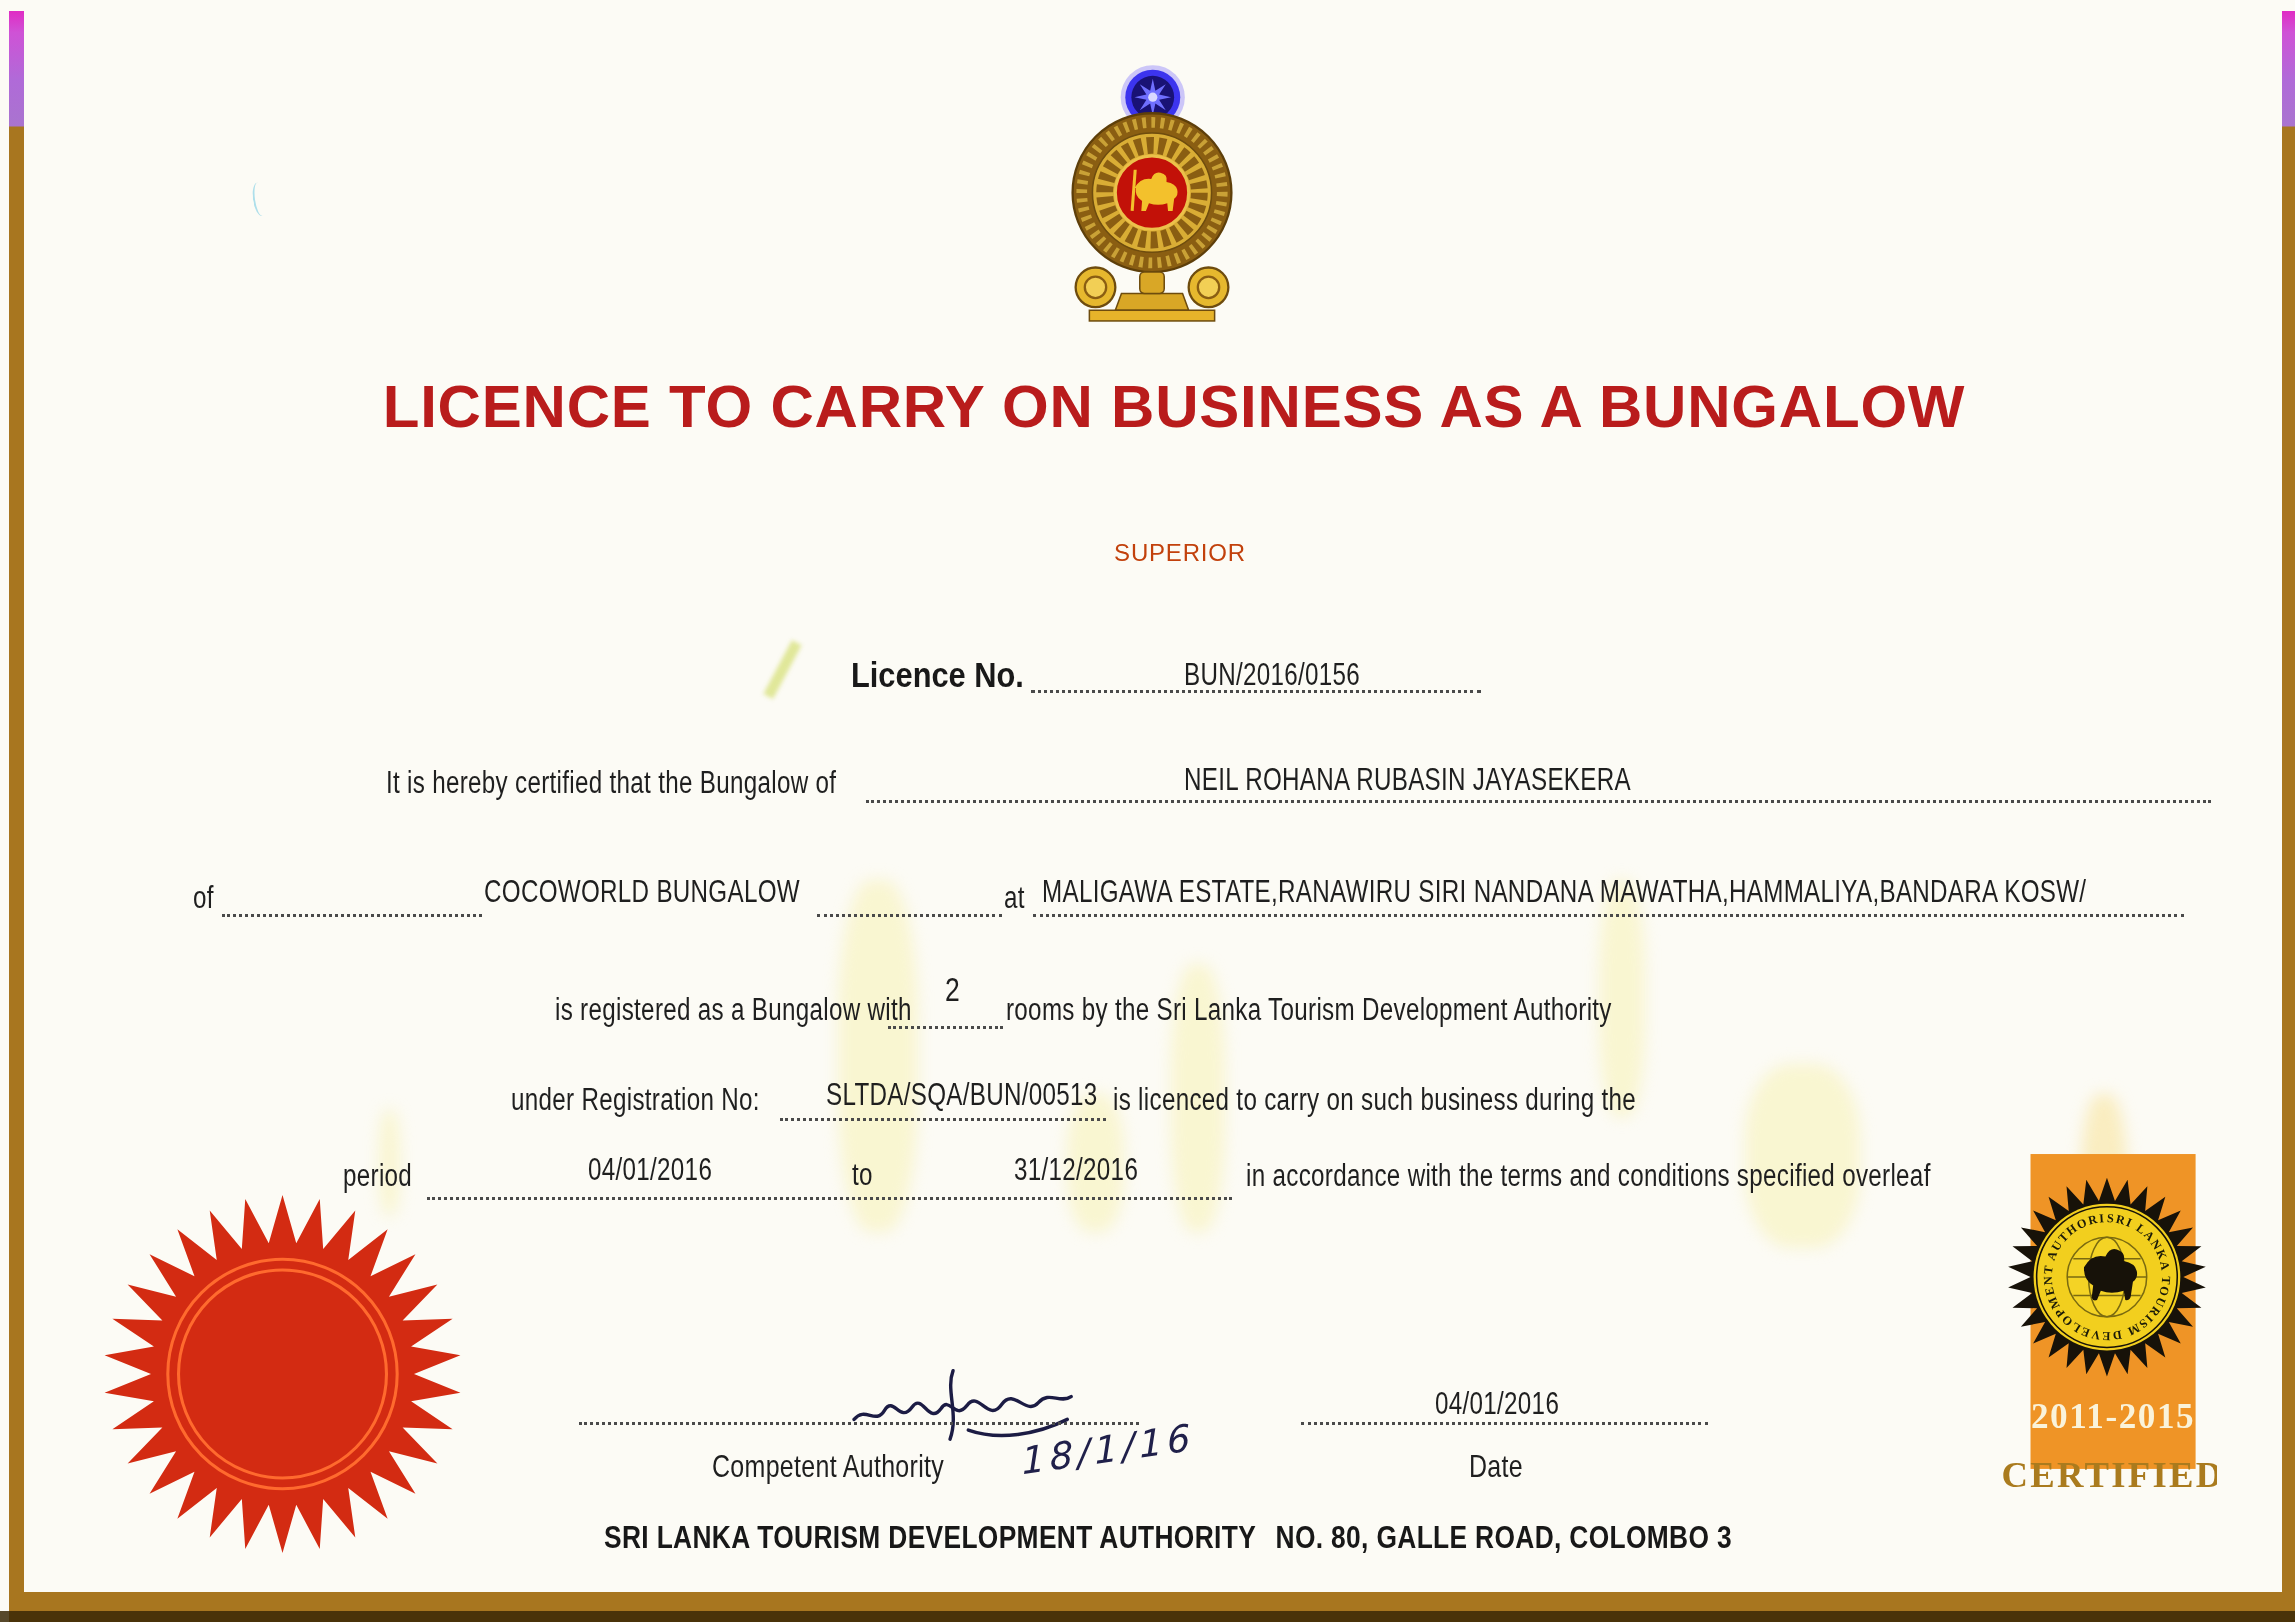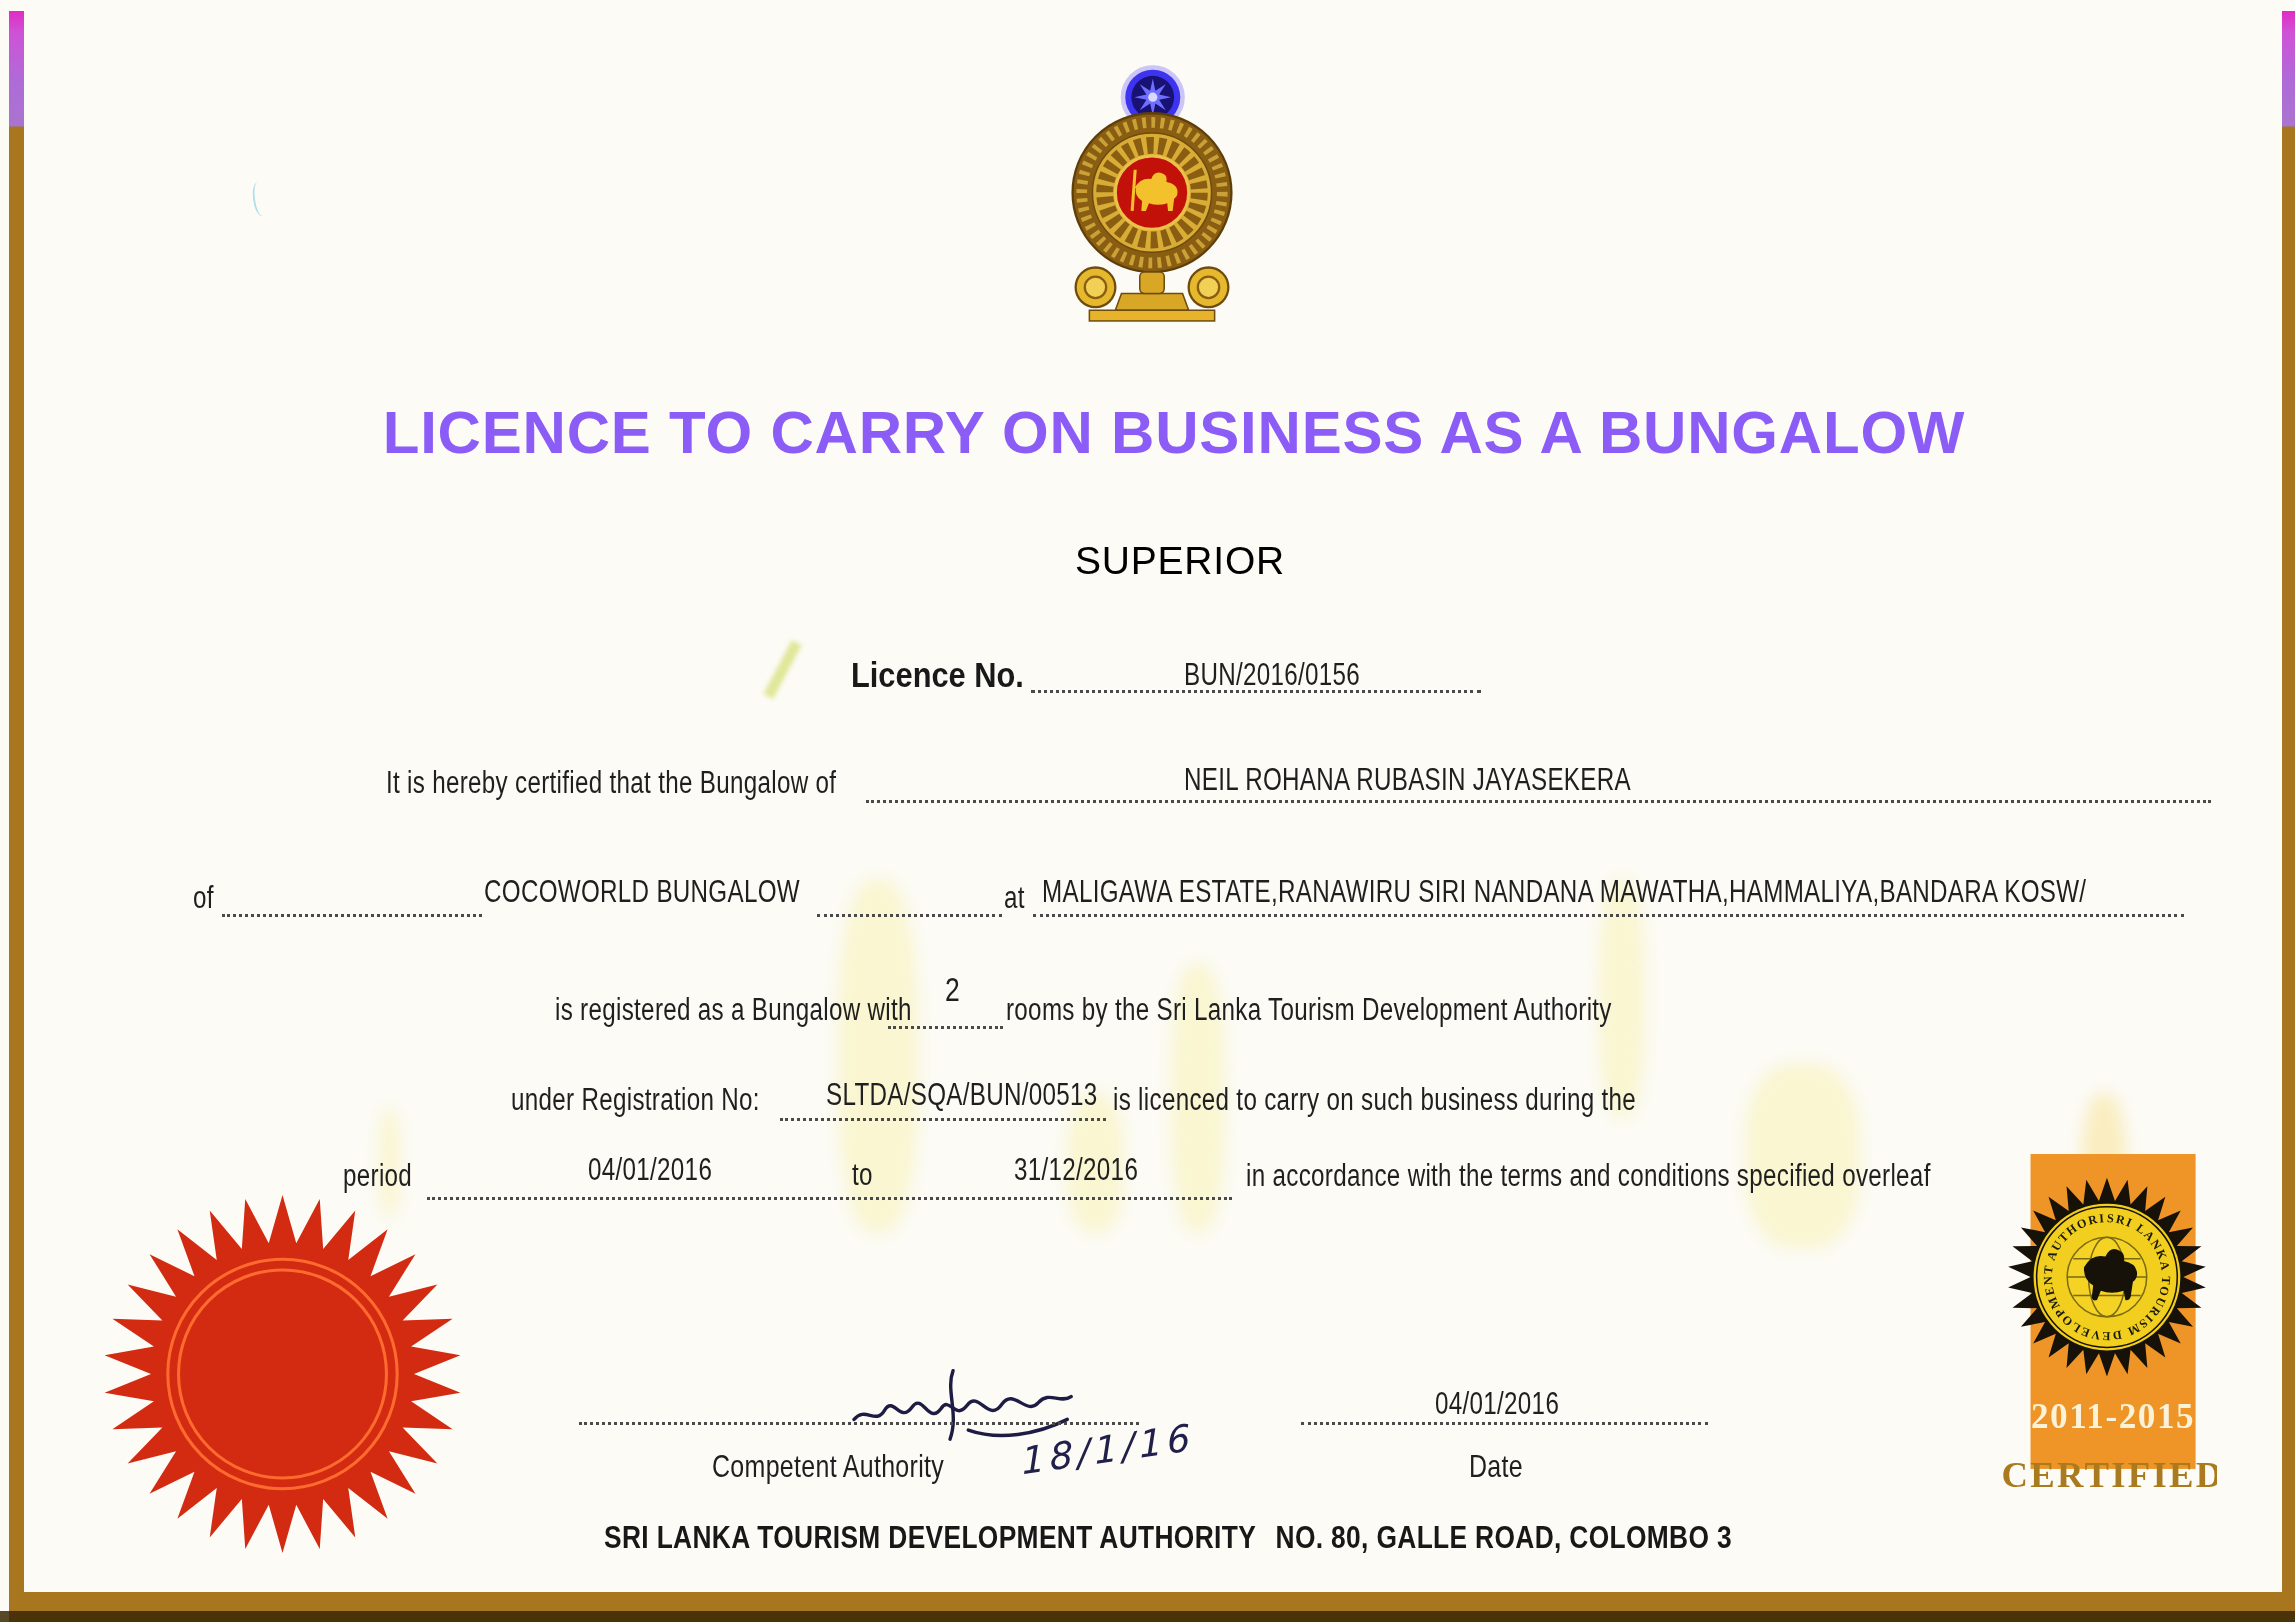--- a/index.html
+++ b/index.html
@@ -9,26 +9,26 @@
     font-family:"Liberation Sans",sans-serif;color:#1e1e1e;
   }
   .abs{position:absolute;}
   .ct{
     position:absolute;font-size:31px;line-height:1.15;white-space:nowrap;
     display:inline-block;transform:scaleX(.78);transform-origin:0 50%;
     color:#1f1f1f;letter-spacing:0.4px;
   }
   .dots{position:absolute;height:0;border-bottom:3.1px dotted #4a4a4a;}
   .paper-title{
-    position:absolute;left:1174px;top:398px;transform:translateX(-50%);
-    font-size:60px;font-weight:bold;letter-spacing:0.8px;color:#8b5cf6;white-space:nowrap;
+    position:absolute;left:1174px;top:372px;transform:translateX(-50%);
+    font-size:60px;font-weight:bold;letter-spacing:0.8px;color:#b91c1c;white-space:nowrap;
   }
   .superior{
     position:absolute;left:1180px;top:539px;transform:translateX(-50%);
-    font-size:39px;letter-spacing:0.8px;color:#000000;white-space:nowrap;
+    font-size:24px;letter-spacing:0.8px;color:#c2410c;white-space:nowrap;
   }
   .lic-label{
     position:absolute;left:851px;top:655px;font-size:35px;font-weight:bold;
     display:inline-block;transform:scaleX(.88);transform-origin:0 50%;white-space:nowrap;color:#191919;
   }
   .footer-row{
     position:absolute;left:1168px;top:1520px;transform:translateX(-50%) scaleX(.85);
     display:inline-flex;gap:23px;font-size:31px;font-weight:700;color:#181818;
     white-space:nowrap;letter-spacing:0.4px;
   }

